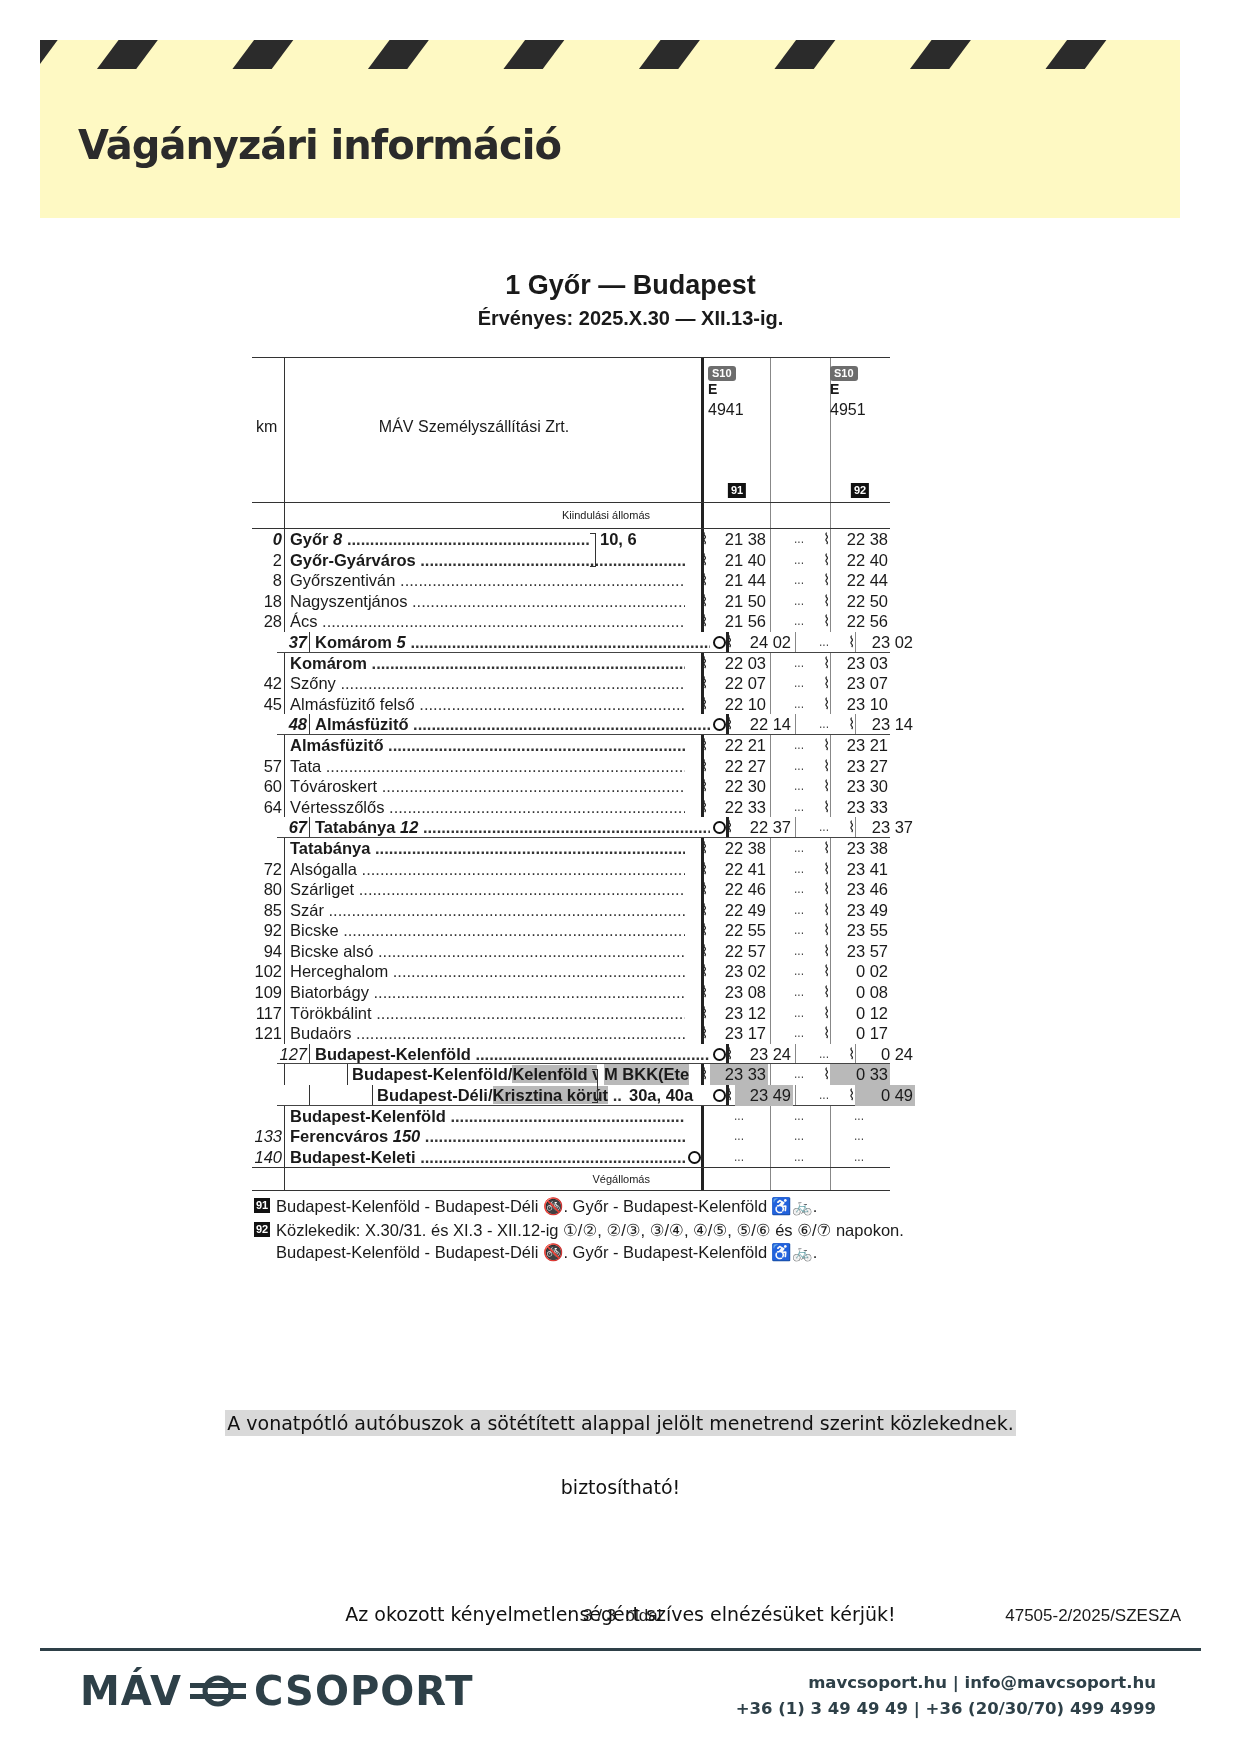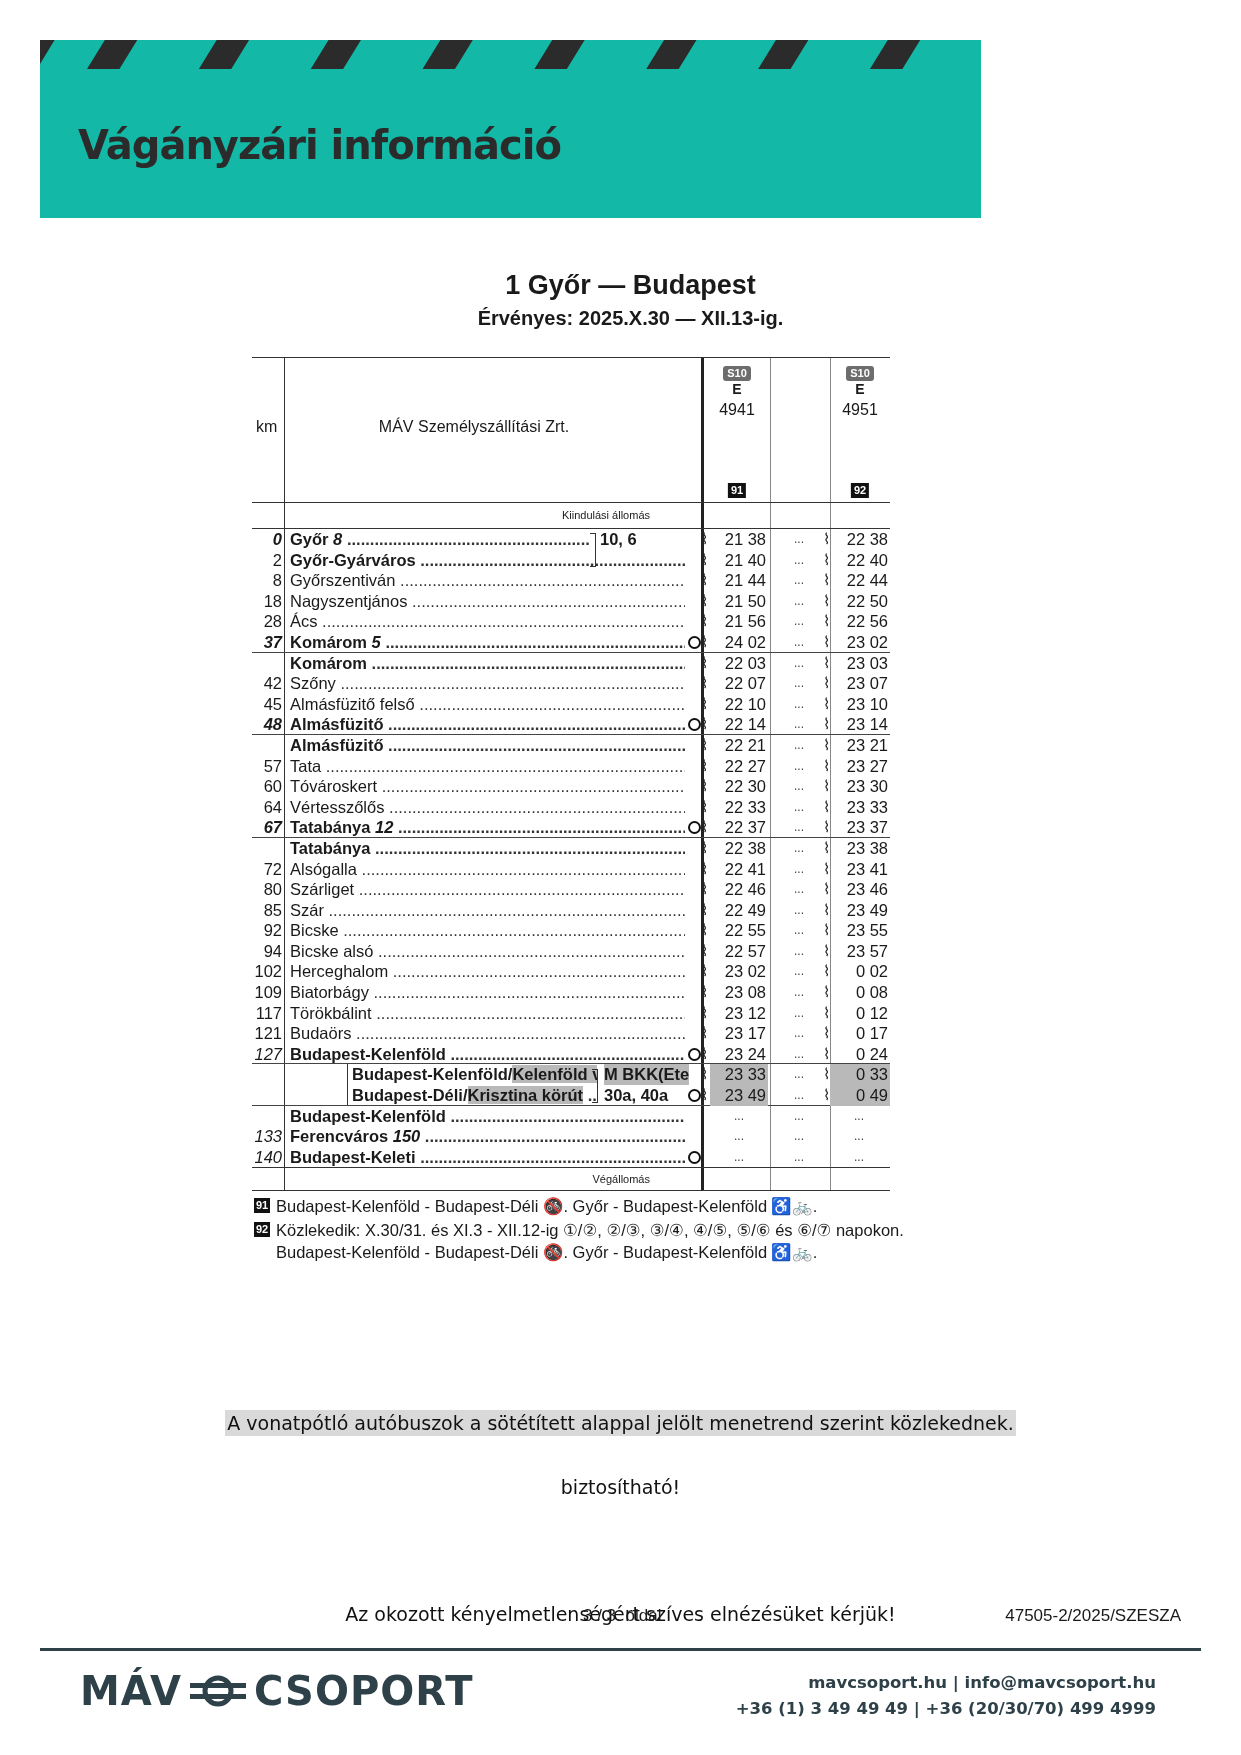--- a/index.html
+++ b/index.html
@@ -1,46 +1,46 @@
 <!DOCTYPE html>
 <html><head>
 <meta charset="utf-8">
 <style>
   * { box-sizing: border-box; margin: 0; padding: 0; }
   html, body { width: 1241px; height: 1755px; background: #ffffff; overflow: hidden; }
   body { position: relative; font-family: "Liberation Sans", sans-serif; color: #1a1a1a; }
 
   
-  .banner { position: absolute; left: 40px; top: 40px; width: 941px; height: 178px; background: #14b8a6; overflow: hidden; }
+  .banner { position: absolute; left: 40px; top: 40px; width: 1140px; height: 178px; background: #fef9c3; overflow: hidden; }
   .stripes { position: absolute; left: 0; top: 0; width: 100%; height: 29px; }
   .banner-title { position: absolute; left: 38px; top: 82px; font-family: "DejaVu Sans", sans-serif; font-weight: bold; font-size: 40px; letter-spacing: -1px; color: #2b2b2b; }
 
   
   .tt-title { position: absolute; left: 0; width: 1241px; text-align: center; font-weight: bold; }
   .tt-title.l1 { top: 270px; font-size: 27px; left: 10px; }
   .tt-title.l2 { top: 307px; font-size: 20px; left: 10px; }
 
   
   .tt { position: absolute; left: 252px; top: 357px; width: 638px; font-size: 16.5px; }
   .tt-head { position: relative; height: 146px; border-top: 1.5px solid #333; border-bottom: 1.5px solid #333; }
   .vline { position: absolute; top: 0; bottom: 0; border-left: 1.5px solid #333; }
   .km-head { position: absolute; left: 4px; top: 60px; font-size: 16px; }
   .op-head { position: absolute; left: 36px; width: 372px; top: 60px; text-align: center; font-size: 16px; }
-  .train-head { position: absolute; top: 4px; width: 58px; text-align: center; }
+  .train-head { position: absolute; top: 4px; width: 58px; text-align: left; }
   .s10-badge { display: inline-block; background: #6d6d6d; color: #fff; font-weight: bold; font-size: 11px; padding: 1px 4px; border-radius: 3px; line-height: 13px; }
   .e-label { font-weight: bold; font-size: 14px; line-height: 16px; }
   .tnum { font-size: 16px; line-height: 26px; }
   .note-badge { position: absolute; bottom: 4px; left: 50%; transform: translateX(-50%); background: #111; color: #fff; font-weight: bold; font-size: 11px; padding: 0 3px; line-height: 15px; }
 
   .tt-sub { position: relative; height: 26px; border-bottom: 1.5px solid #333; font-size: 11px; }
   .tt-sub .lbl { position: absolute; right: 240px; top: 6px; }
 
   .rows { position: relative; }
   .row { position: relative; height: 20.6px; line-height: 20.6px; white-space: nowrap; }
-  .row.sep { border-bottom: 1.5px solid #444; }
+  .row.sep { border-bottom: 1.5px solid #444; margin-left: 25px; }
   .row .km { position: absolute; left: 0; width: 30px; text-align: right; }
   .row .km.it { font-style: italic; font-weight: bold; }
   .row .km.ital { font-style: italic; }
   .row .name { position: absolute; left: 38px; width: 395px; overflow: hidden; }
   .row .name.bold { font-weight: bold; }
   .row .name .dots { color: #333; letter-spacing: 0px; }
   .row .name .ref { font-style: italic; }
   .row .circ { position: absolute; left: 436px; top: 4px; width: 13px; height: 13px; border: 2.5px solid #111; border-radius: 50%; }
   .row .t1 { position: absolute; left: 458px; width: 58px; text-align: right; padding-right: 2px; }
   .row .t2 { position: absolute; left: 518px; width: 58px; text-align: center; font-size: 12px; color: #444; }

